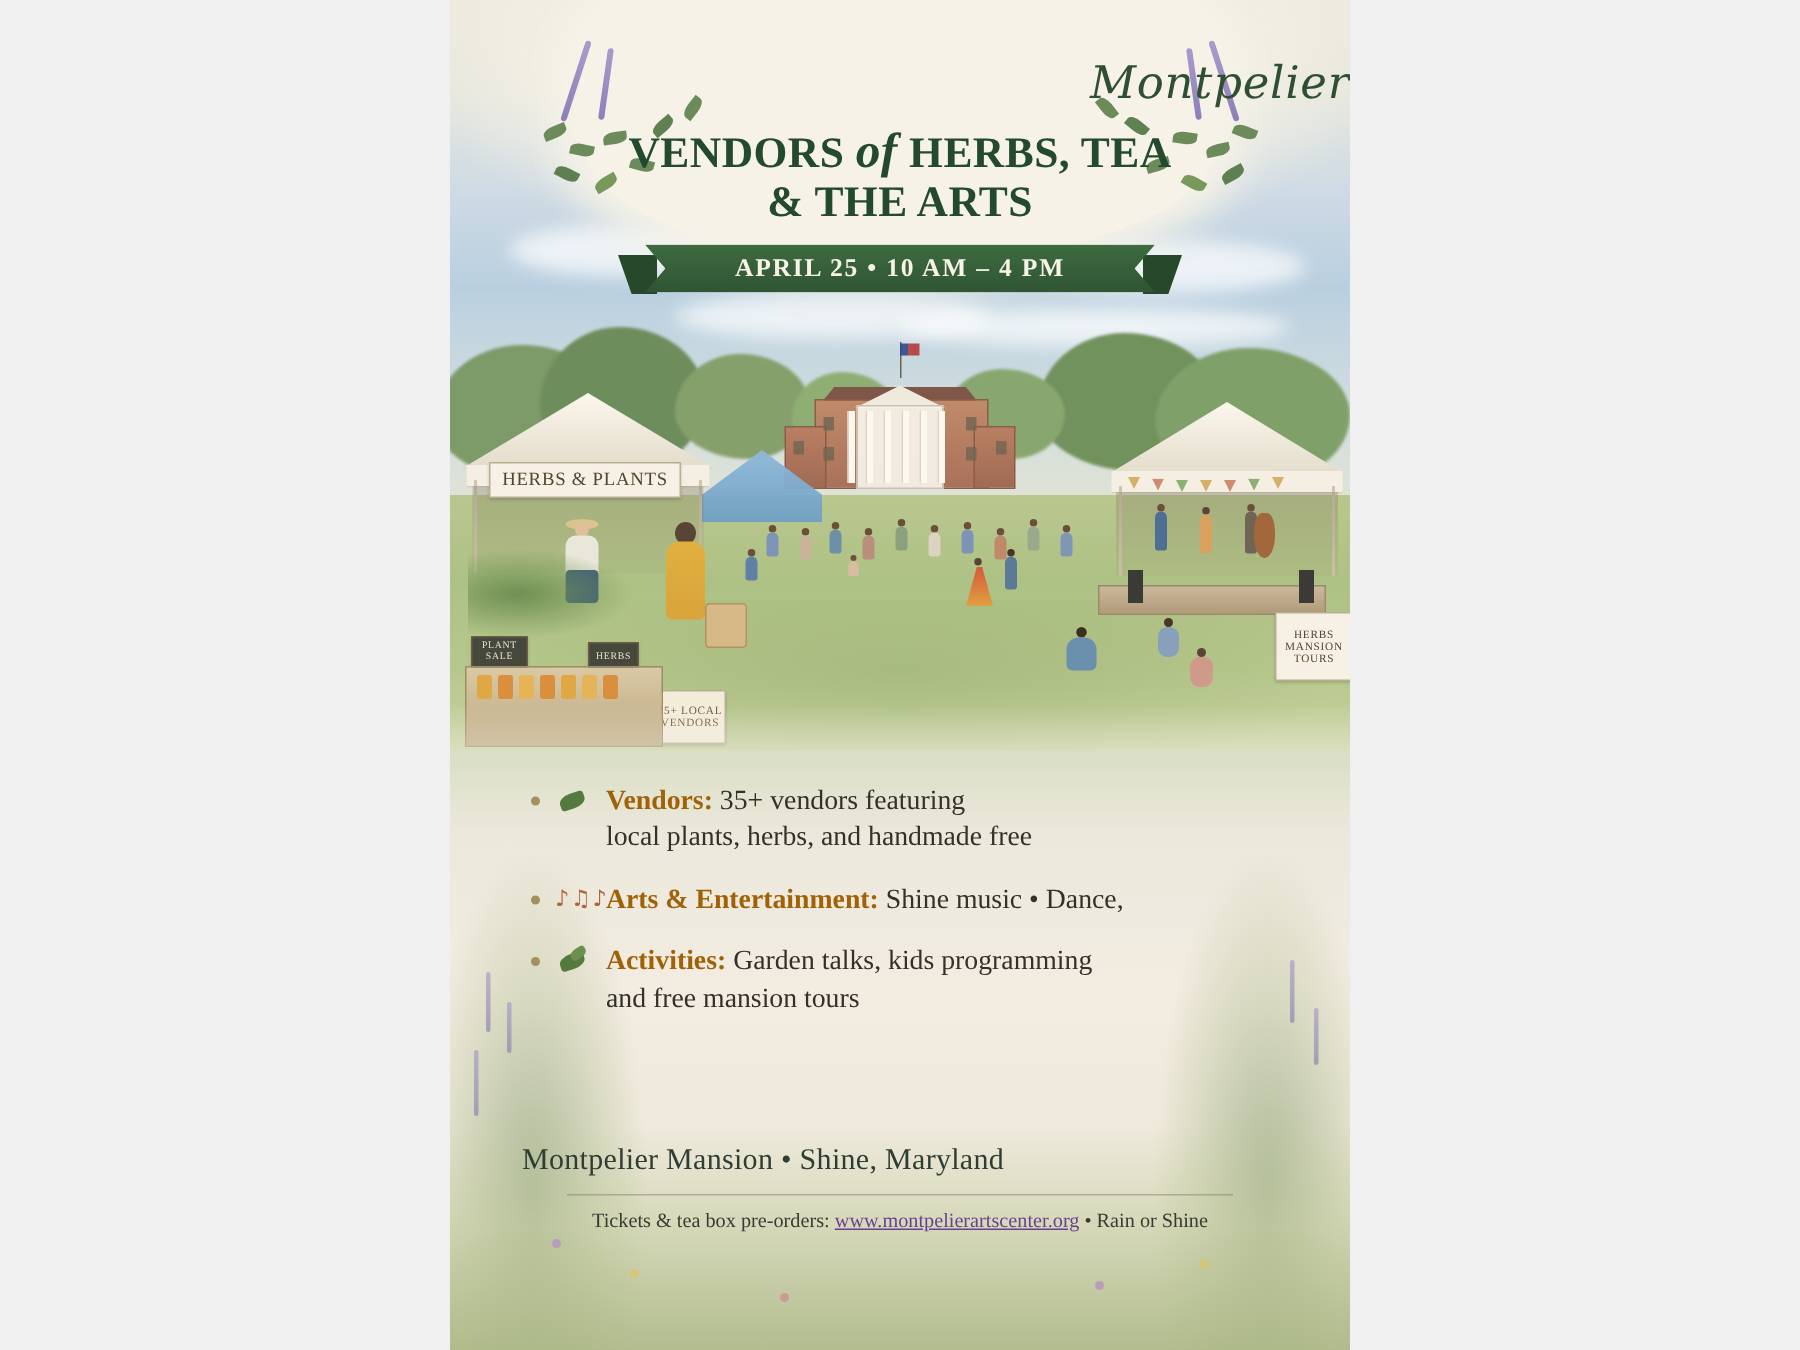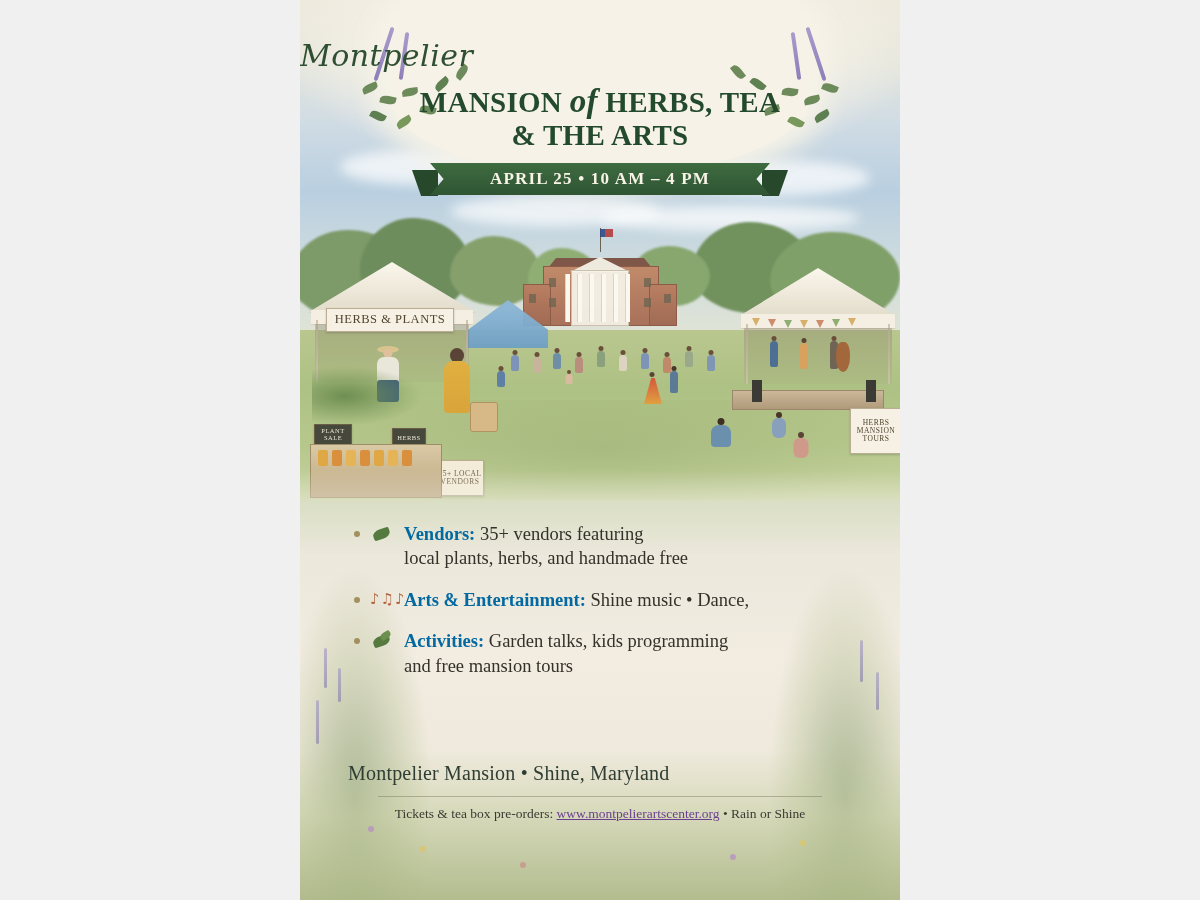--- a/index.html
+++ b/index.html
@@ -279,21 +279,21 @@
     transform: translateX(-50%);
     top: -60px;
     width: 600px;
     height: 225px;
     background: radial-gradient(ellipse at 50% 50%, rgba(247,243,233,0.98) 45%, rgba(247,243,233,0.0) 76%);
   }
   .title-script {
     position: absolute;
     left: 0; right: 0;
     top: 38px;
-    text-align: left;
+    text-align: right;
     font-family: "DejaVu Serif", serif;
     font-style: italic;
     font-size: 30px;
     color: #2f4f32;
     letter-spacing: .5px;
   }
   .title-main {
     position: absolute;
     left: 0; right: 0;
     top: 84px;
@@ -402,21 +402,21 @@
   .notes-icon {
     position: absolute;
     left: 0; top: 0;
     font-size: 15px;
     color: #b0643c;
     letter-spacing: 1px;
     font-family: "DejaVu Sans", sans-serif;
   }
   .info-row b {
     font-weight: bold;
-    color: #0369a1;
+    color: #a16207;
   }
   .venue {
     position: absolute;
     left: 48px;
     top: 762px;
     width: 510px;
     font-size: 20px;
     color: #2f3d33;
     letter-spacing: .2px;
   }
@@ -678,21 +678,21 @@
       <div class="leafy" style="right:12px; top:86px; transform:rotate(-28deg); background:#4f7340;"></div>
       <div class="leafy" style="right:38px; top:92px; transform:rotate(30deg); background:#6b8f4d;"></div>
       <div class="leafy" style="right:62px; top:80px; transform:rotate(-16deg);"></div>
       <div class="leafy" style="right:76px; top:54px; transform:rotate(40deg); background:#4f7340;"></div>
       <div class="leafy" style="right:96px; top:42px; transform:rotate(52deg);"></div>
     </div>
 
     <div class="title-script">Montpelier</div>
 
     <div class="title-main">
-      <span>MANSION </span><span class="of">of</span><span> HERBS, TEA</span><br>
+      <span>VENDORS </span><span class="of">of</span><span> HERBS, TEA</span><br>
       <span>&amp; THE ARTS</span>
     </div>
 
     <div class="ribbon-tail l"></div>
     <div class="ribbon-tail r"></div>
     <div class="ribbon">APRIL 25  •  10 AM – 4 PM</div>
   </div>
 
   <div class="info">
 

